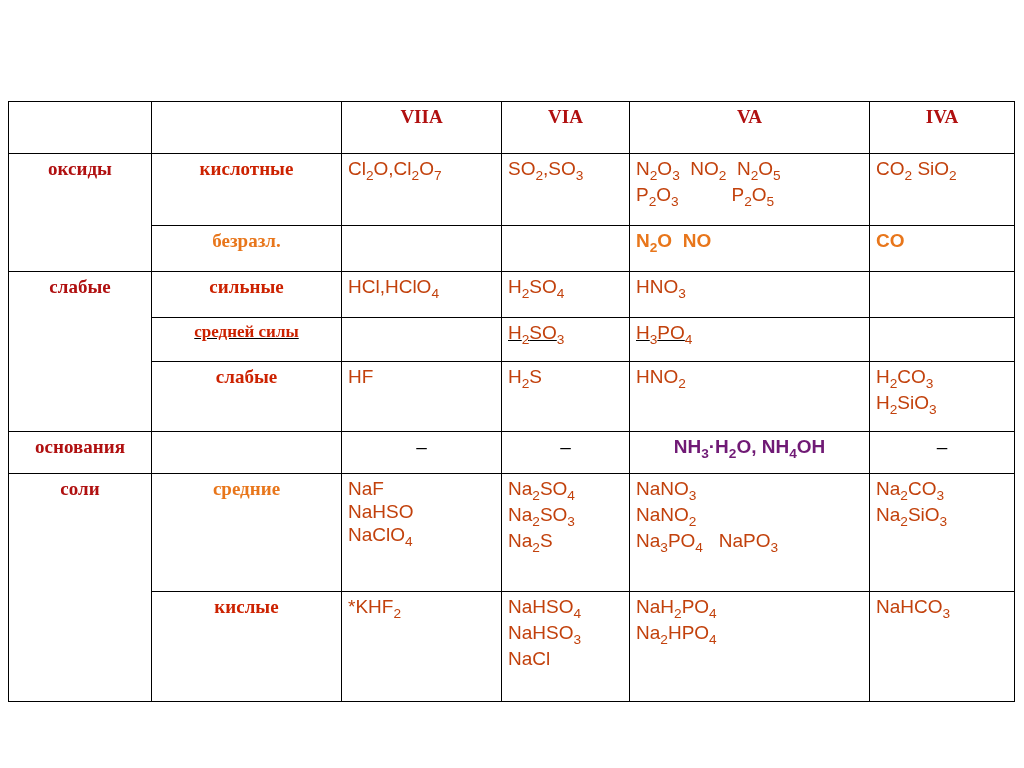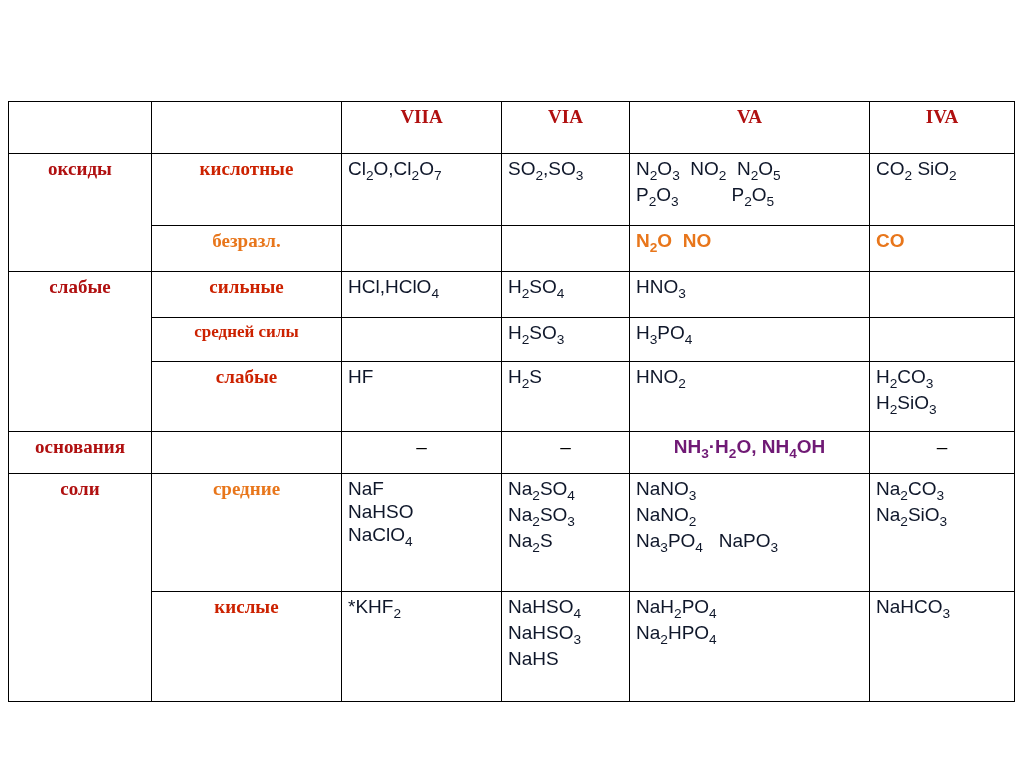--- a/index.html
+++ b/index.html
@@ -80,21 +80,21 @@
   .colhead {
     color: #b01010;
     font-weight: bold;
     font-size: 23px;
     text-align: center;
     vertical-align: middle;
     font-family: "Liberation Serif", serif;
   }
   .cell {
     font-size: 19px;
-    color: #0f172a;
+    color: #c2410c;
   }
   .cell .line {
     white-space: pre;
     display: block;
   }
   .cell.orange {
     color: #e8761b;
     font-weight: bold;
   }
   .cell.blue {
@@ -163,21 +163,21 @@
 
     <tr style="height:46px;">
       <td class="grouphead" rowspan="3">слабые</td>
       <td class="subhead">сильные</td>
       <td class="cell">HCl,HClO<sub>4</sub></td>
       <td class="cell">H<sub>2</sub>SO<sub>4</sub></td>
       <td class="cell">HNO<sub>3</sub></td>
       <td class="cell"></td>
     </tr>
 
-    <tr style="height:44px;">
+    <tr style="height:44px;text-decoration:underline;">
       <td class="subhead small">средней силы</td>
       <td class="cell"></td>
       <td class="cell">H<sub>2</sub>SO<sub>3</sub></td>
       <td class="cell">H<sub>3</sub>PO<sub>4</sub></td>
       <td class="cell"></td>
     </tr>
 
     <tr style="height:70px;">
       <td class="subhead">слабые</td>
       <td class="cell">HF</td>
@@ -223,21 +223,21 @@
     </tr>
 
     <tr style="height:110px;">
       <td class="subhead">кислые</td>
       <td class="cell">
         <span class="line">*KHF<sub>2</sub></span>
       </td>
       <td class="cell">
         <span class="line">NaHSO<sub>4</sub></span>
         <span class="line">NaHSO<sub>3</sub></span>
-        <span class="line">NaHS</span>
+        <span class="line">NaCl</span>
       </td>
       <td class="cell">
         <span class="line">NaH<sub>2</sub>PO<sub>4</sub></span>
         <span class="line">Na<sub>2</sub>HPO<sub>4</sub></span>
       </td>
       <td class="cell">
         <span class="line">NaHCO<sub>3</sub></span>
       </td>
     </tr>
 

